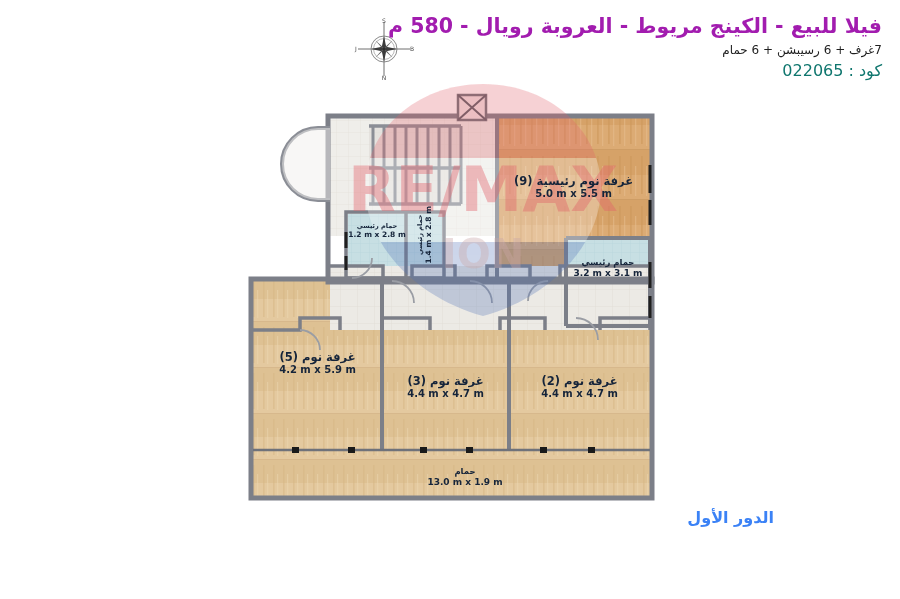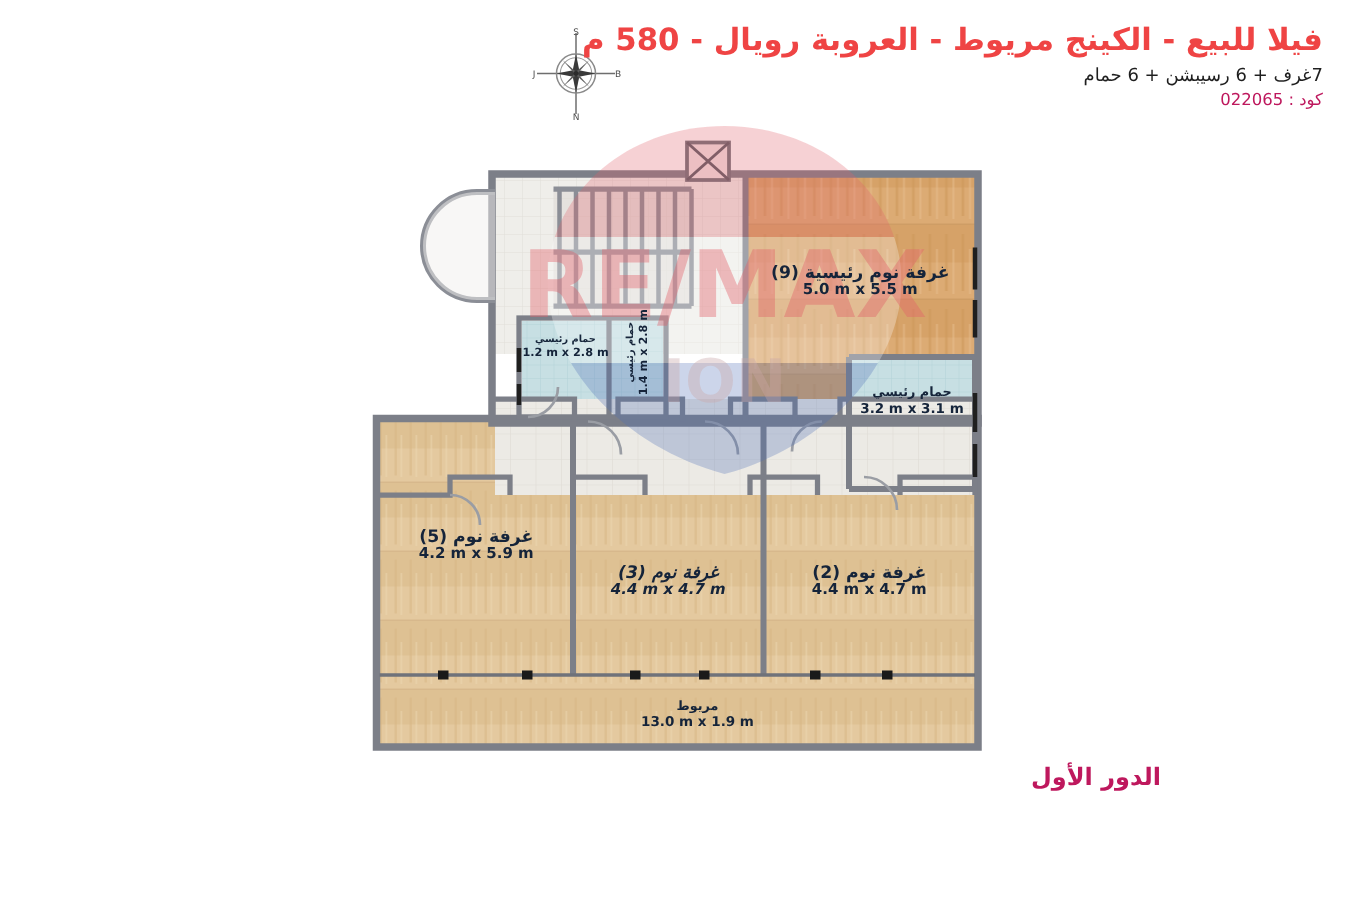--- a/index.html
+++ b/index.html
@@ -12,28 +12,28 @@
     position:relative;
   }
   .page{position:relative;width:900px;height:599px;}
 
   
   .header{
     position:absolute; top:14px; right:18px; left:340px;
     text-align:right; direction:rtl;
   }
   .title{
-    font-size:20.5px; font-weight:bold; color:#ef4444;
+    font-size:20.5px; font-weight:bold; color:#a21caf;
     letter-spacing:0px; line-height:1.25; white-space:nowrap;
   }
   .subtitle{
     font-size:12px; color:#1f1f1f; line-height:1.45; margin-top:2px;
   }
   .code{
-    font-size:11px; color:#be185d; line-height:1.45;
+    font-size:16px; color:#0f766e; line-height:1.45;
   }
 
   
   .compass{position:absolute; left:352px; top:16px; width:64px; height:66px;}
 
   
   .watermark{
     position:absolute; left:318px; top:76px; width:330px; height:250px;
     pointer-events:none; z-index:3; opacity:.95;
   }
@@ -53,21 +53,21 @@
   .lbl-sm .dm{font-size:9px;}
 
   .lbl-xs .nm{font-size:6.5px;}
   .lbl-xs .dm{font-size:7.5px;}
 
   .rot{transform:rotate(-90deg); transform-origin:center center;}
 
   
   .floor-tag{
     position:absolute; right:126px; top:508px; z-index:6;
-    direction:rtl; font-size:16px; font-weight:bold; color:#be185d;
+    direction:rtl; font-size:16px; font-weight:bold; color:#3b82f6;
   }
 </style>
 </head>
 <body>
 
 <div class="page">
 
   <div class="compass">
     <svg viewBox="0 0 64 66" width="64" height="66">
 
@@ -278,30 +278,30 @@
   <div class="lbl lbl-xs rot" style="left:392px; top:226px; width:66px;">
     <span class="nm">حمام رئيسي</span>
     <span class="dm">1.4 m x 2.8 m</span>
   </div>
 
   <div class="lbl" style="left:253px; top:350px; width:129px;">
     <span class="nm">غرفة نوم (5)</span>
     <span class="dm">4.2 m x 5.9 m</span>
   </div>
 
-  <div class="lbl" style="left:382px; top:374px; width:127px;font-style:italic;">
+  <div class="lbl" style="left:382px; top:374px; width:127px;">
     <span class="nm">غرفة نوم (3)</span>
     <span class="dm">4.4 m x 4.7 m</span>
   </div>
 
   <div class="lbl" style="left:509px; top:374px; width:141px;">
     <span class="nm">غرفة نوم (2)</span>
     <span class="dm">4.4 m x 4.7 m</span>
   </div>
 
   <div class="lbl lbl-sm" style="left:400px; top:466px; width:130px;">
-    <span class="nm">مريوط</span>
+    <span class="nm">حمام</span>
     <span class="dm">13.0 m x 1.9 m</span>
   </div>
 
   <div class="floor-tag">الدور الأول</div>
 
 </div>
 
 </body></html>

